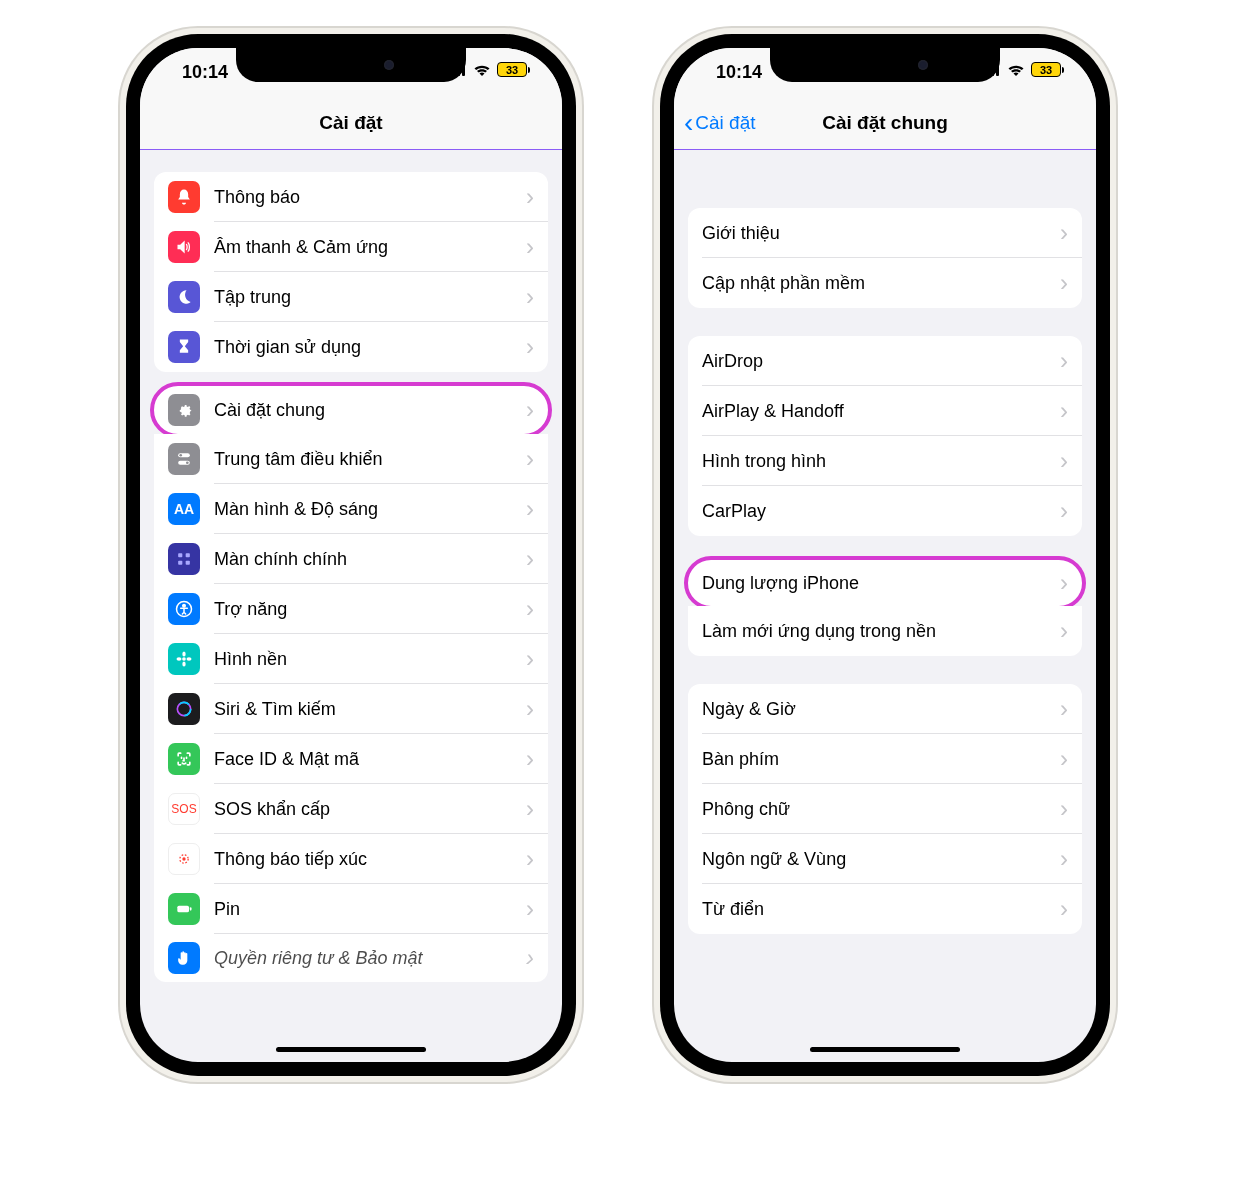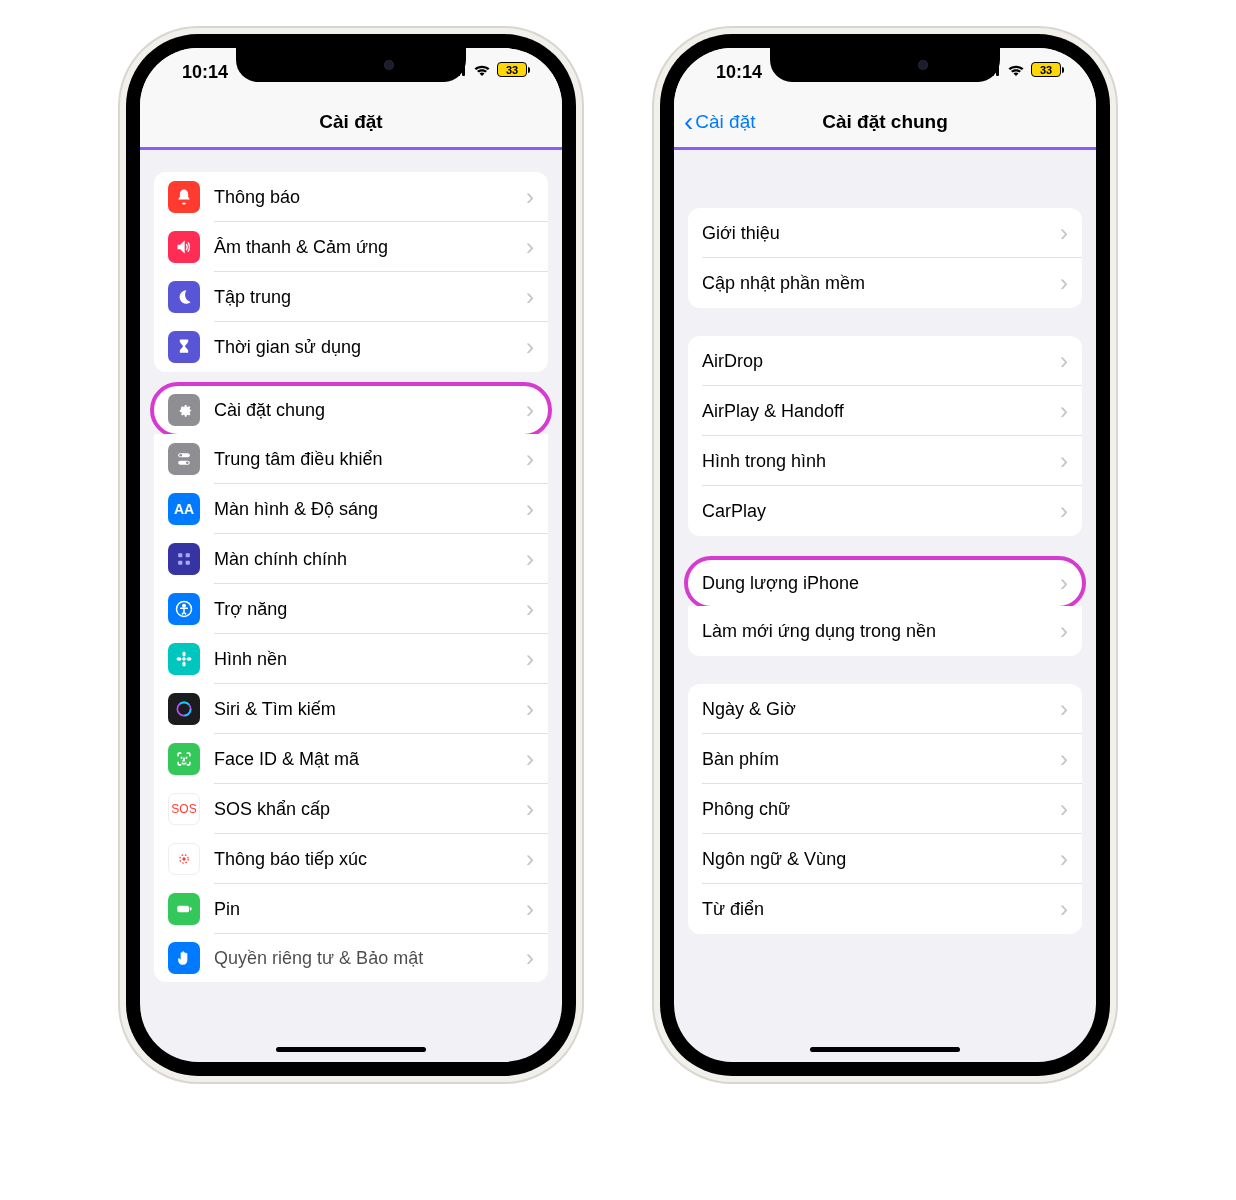--- a/index.html
+++ b/index.html
@@ -10,21 +10,21 @@
     .notch { position: absolute; top: 0; left: 50%; transform: translateX(-50%); width: 230px; height: 34px; background: #000; border-bottom-left-radius: 22px; border-bottom-right-radius: 22px; z-index: 10; }
     .notch::after { content: ""; position: absolute; right: 72px; top: 12px; width: 10px; height: 10px; border-radius: 50%; background: #1a1d2e; box-shadow: inset 0 0 2px #333; }
     .status-bar { height: 48px; padding: 14px 28px 0; display: flex; justify-content: space-between; align-items: flex-start; font-size: 18px; font-weight: 600; background: #f8f8f8; }
     .status-left { padding-left: 14px; }
     .status-right { display: flex; align-items: center; gap: 6px; padding-right:4px;}
     .signal-icon svg, .wifi-icon svg { display: block; }
     .battery { display: flex; align-items: center; justify-content: flex-end; }
     .battery-body { width: 30px; height: 15px; border: 1.5px solid #000; border-radius: 4px; position: relative; background: #ffd60a; display:flex; align-items:center; justify-content:center;}
     .battery-cap { width: 2px; height: 6px; background: #000; border-radius: 0 2px 2px 0; margin-left: 1px; }
     .battery-text { font-size: 11px; font-weight: 600; color:#000;}
-    .nav-bar { height: 54px; background: #f8f8f8; border-bottom: 3px solid #8b5cf6; display: flex; align-items: center; justify-content: center; position: relative; }
+    .nav-bar { height: 54px; background: #f8f8f8; border-bottom: 1px solid #8b5cf6; display: flex; align-items: center; justify-content: center; position: relative; }
     .nav-title { font-size: 19px; font-weight: 600; }
     .nav-back { position: absolute; left: 10px; display: flex; align-items: center; color: #007aff; font-size: 19px; font-weight: 400; cursor: pointer; }
     .nav-back-chevron { font-size: 28px; line-height: 1; margin-right: 2px; font-weight:300;}
     .content { overflow-y: hidden; height: calc(100% - 102px); }
     .section { margin: 14px 14px 0; background: #fff; border-radius: 12px; overflow: hidden; }
     .section.first-left { margin-top: 22px; }
     .row { display: flex; align-items: center; min-height: 50px; padding: 8px 14px; position: relative; cursor: pointer; }
     .row:not(:last-child)::after { content: ""; position: absolute; bottom: 0; right: 0; height: 1px; background: #e1e1e4; }
     .row.with-icon:not(:last-child)::after { left: 60px; }
     .row.no-icon:not(:last-child)::after { left: 14px; }
@@ -219,21 +219,21 @@
           <div class="row with-icon">
             <div class="row-icon" style="background:#34c759">
                 <svg viewBox="0 0 24 24" fill="#fff">
                   <rect x="4" y="8" width="14" height="8" rx="2"></rect>
                   <rect x="19" y="10" width="2" height="4" rx="1"></rect>
                 </svg>
               </div>
             <div class="row-label">Pin</div>
             <div class="row-chevron">›</div>
           </div>
-          <div class="row with-icon partial-row" style="min-height:36px;">
+          <div class="row with-icon partial-row" style="min-height:36px;font-style:italic;">
             <div class="row-icon" style="background:#007aff">
                 <svg viewBox="0 0 24 24" fill="#fff">
                   <path d="M8 12V6a1 1 0 1 1 2 0v5-6a1 1 0 1 1 2 0v6-5a1 1 0 1 1 2 0v5-4a1 1 0 1 1 2 0v8a5 5 0 0 1-5 5h-1a5 5 0 0 1-5-5v-2l1-1 2 2z"></path>
                 </svg>
               </div>
             <div class="row-label" style="opacity:.7">Quyền riêng tư &amp; Bảo mật</div>
             <div class="row-chevron">›</div>
           </div>
         </div>
       </div>

